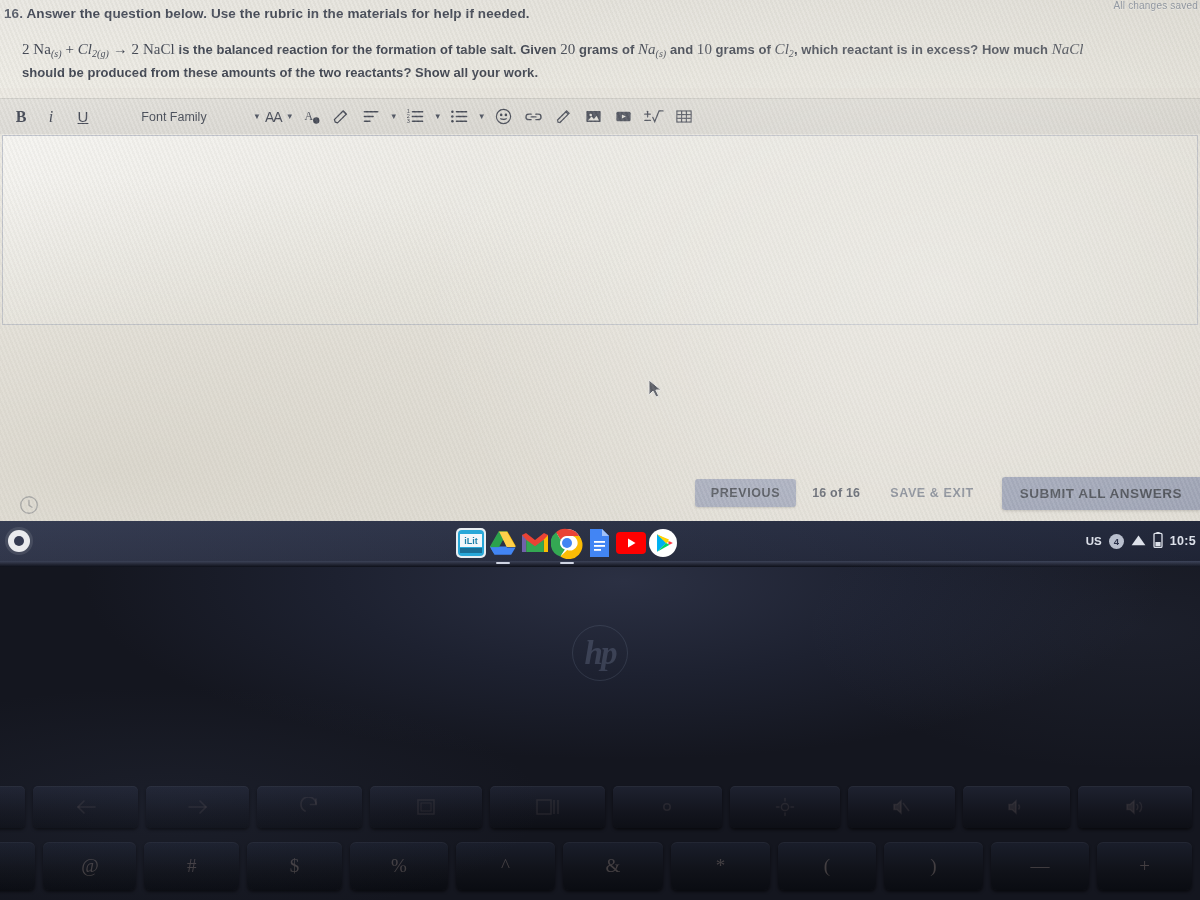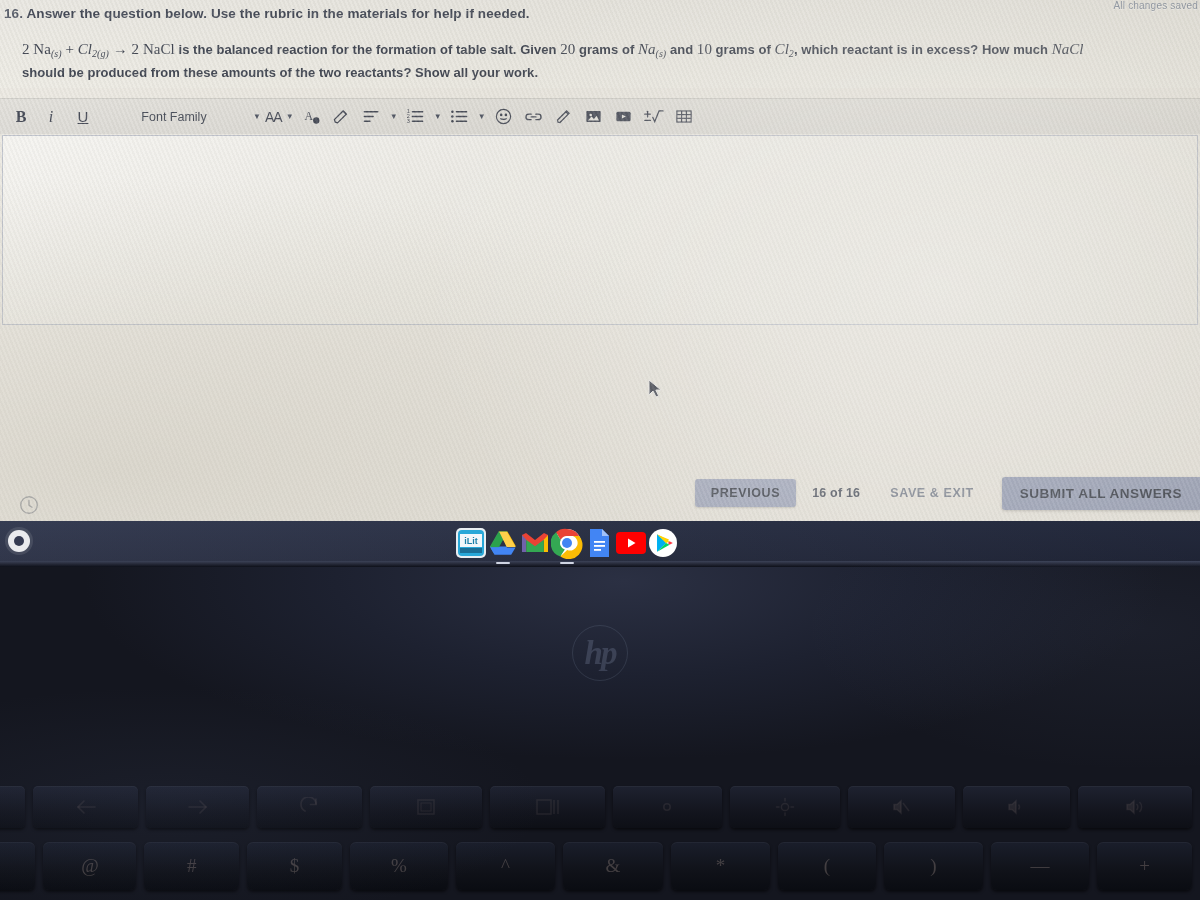--- a/index.html
+++ b/index.html
@@ -449,20 +449,37 @@
         <path d="M10 24.5l12-5-3-3.5z" fill="#00e676" opacity=".0"></path>
         <path d="M10 7.5L19 16l-9 8.5z" fill="#00a0ff" opacity=".0"></path>
         <path d="M10.2 7.2l8.9 8.8-8.9 8.8z" fill="#00b0f0"></path>
         <path d="M10.2 7.2l12.4 7.1-3.5 1.7z" fill="#ffd500"></path>
         <path d="M10.2 24.8l12.4-7.1-3.5-1.7z" fill="#00d46a"></path>
         <path d="M22.6 14.3l3.2 1.8-3.2 1.6-1.7-1.7z" fill="#ff3a44"></path>
       </svg>
     </div>
   </div>
 
+  <div id="tray">
+    <span>US</span>
+    <span class="tray-badge">4</span>
+    <span>
+      <svg width="15" height="13" viewBox="0 0 16 14">
+          <path d="M8 1.5L15.4 12H.6z" fill="#dde1ea"></path>
+        </svg>
+    </span>
+    <span>
+      <svg width="10" height="16" viewBox="0 0 10 16">
+          <rect x="3.4" y="0" width="3.2" height="1.4" fill="#dde1ea"></rect>
+          <rect x="1" y="1.4" width="8" height="14" rx="1.2" fill="none" stroke="#dde1ea" stroke-width="1.3"></rect>
+          <rect x="2.4" y="10" width="5.2" height="4.2" fill="#dde1ea"></rect>
+        </svg>
+    </span>
+    <span id="trayclock">10:5</span>
+  </div>
 </div>
 
 <div id="laptop">
   <div id="hinge"></div>
 </div>
 
 <div id="hp-logo">hp</div>
 
 <div id="keyboard">
   <div class="krow" id="krow1">

